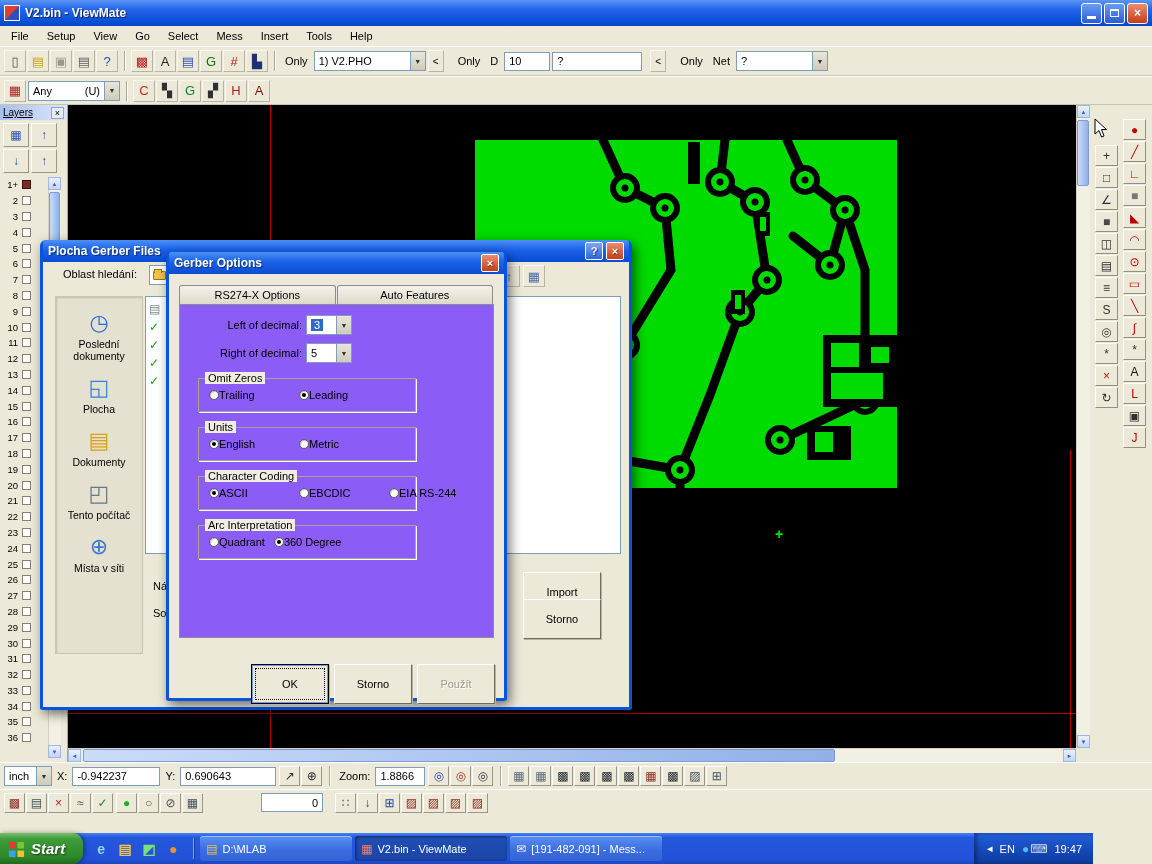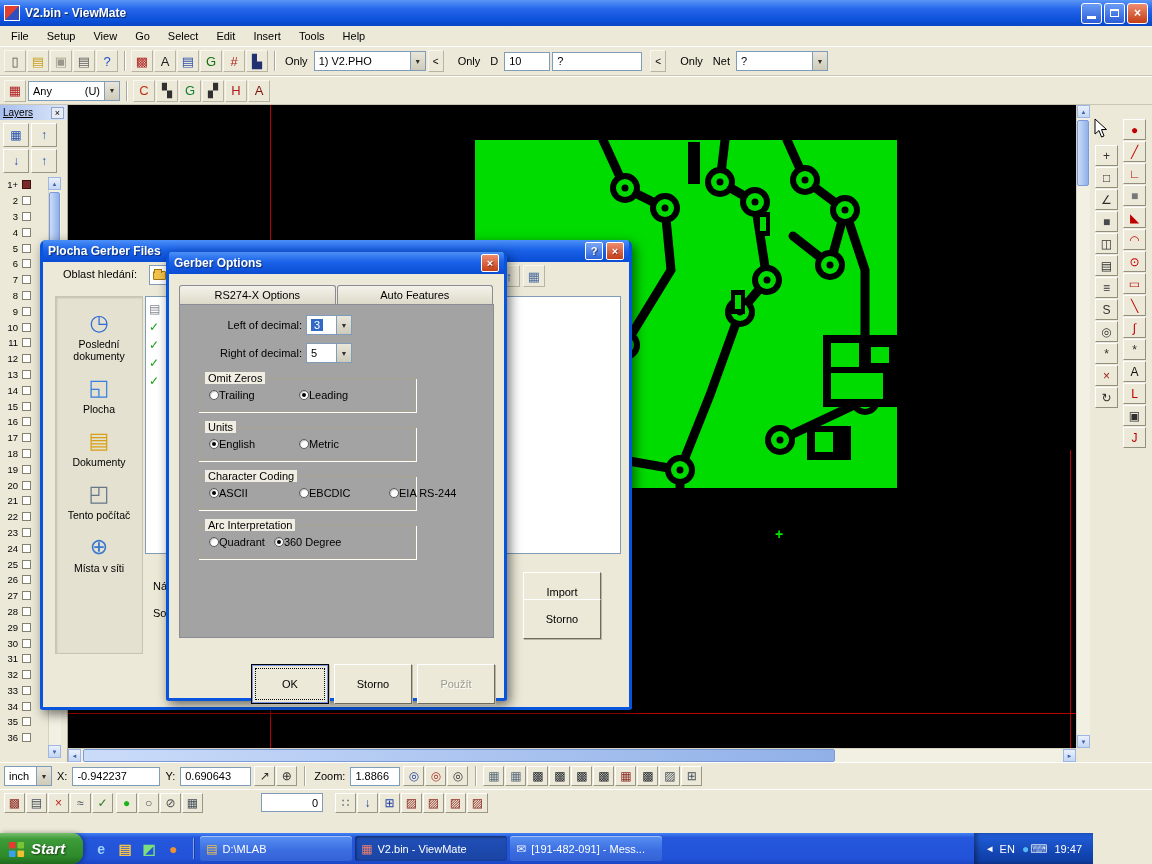--- a/index.html
+++ b/index.html
@@ -121,21 +121,21 @@
   #imp-import{position:absolute;left:480px;top:332px;}
   #imp-cancel{position:absolute;left:480px;top:359px;}
 
   
   .tabctl{margin:11px 10px 0 10px;position:relative;}
   .tabrow{display:flex;height:19px;}
   .tabrow.front{height:20px;}
   .tab{flex:1;display:flex;align-items:center;justify-content:center;margin-right:1px;font-size:11px;
     border:1px solid #898C95;border-bottom:none;border-radius:3px 3px 0 0;background:linear-gradient(#F4F2EA,#DEDACA);}
   .tab.active{background:#F0EEE2;border-bottom:1px solid #F0EEE2;margin-bottom:-1px;position:relative;z-index:2;}
-  .tabpage{border:1px solid #898C95;background:#a3a3a3;height:334px;position:relative;z-index:1;padding-top:2px;}
+  .tabpage{border:1px solid #898C95;background:#8b5cf6;height:334px;position:relative;z-index:1;padding-top:2px;}
   .decrow{display:flex;align-items:center;margin:8px 0 0 10px;}
   .declabel{width:112px;text-align:right;margin-right:4px;}
   .dcombo{width:46px;}
   .selval{background:var(--selection,#316AC5);color:#fff;padding:0 3px;}
   .group{position:relative;width:218px;height:34px;margin:15px 0 0 18px;border:1px solid #A9A591;box-shadow:1px 1px 0 #FFFFFF;}
   .glabel{position:absolute;top:-7px;left:6px;background:#F0EEE2;padding:0 3px;}
   .gopts{display:flex;align-items:center;height:100%;padding-left:10px;}
   .ropt{display:flex;align-items:center;min-width:90px;}
   #gerber-groups .group:nth-child(4) .ropt{min-width:0;margin-right:9px;}
   .radio{width:10px;height:10px;border-radius:50%;background:#fff;border:1px solid #5A5A5A;box-shadow:inset 1px 1px 1px rgba(0,0,0,.25);position:relative;flex:0 0 auto;}
@@ -182,21 +182,21 @@
       <span class="wbtn close">×</span>
     </span>
   </div>
 
   <div class="menubar" id="menubar">
       <span class="menu-item">File</span>
       <span class="menu-item">Setup</span>
       <span class="menu-item">View</span>
       <span class="menu-item">Go</span>
       <span class="menu-item">Select</span>
-      <span class="menu-item">Edit</span>
+      <span class="menu-item">Mess</span>
       <span class="menu-item">Insert</span>
       <span class="menu-item">Tools</span>
       <span class="menu-item">Help</span>
     </div>
 
   <div class="toolbar" id="toolbar1">
     <span class="icon-group" id="tb1-file-icons">
         <span class="tbtn" style="color: rgb(80, 80, 80);">▯</span>
         <span class="tbtn" style="color: rgb(200, 160, 32);">▤</span>
         <span class="tbtn" style="color: rgb(154, 152, 140);">▣</span>
@@ -750,21 +750,21 @@
   <div class="statusrow" id="status1">
     <span class="combo" style="width:48px">
       <span class="ctext">inch</span>
       <span class="carrow">▼</span>
     </span>
     <span class="sb-label">X:</span>
     <span class="inset" style="width:88px">
         <span>-0.942237</span>
       </span>
     <span class="sb-label">Y:</span>
-    <span class="inset" style="width:71px">
+    <span class="inset" style="width:96px">
         <span>0.690643</span>
       </span>
     <span class="icon-group" id="s1-tools">
         <span class="sicon" style="color: rgb(48, 48, 48);">↗</span>
         <span class="sicon" style="color: rgb(48, 48, 48);">⊕</span>
       </span>
     <span class="tsep"></span>
     <span class="sb-label">Zoom:</span>
     <span class="inset" style="width:50px">
         <span>1.8866</span>

